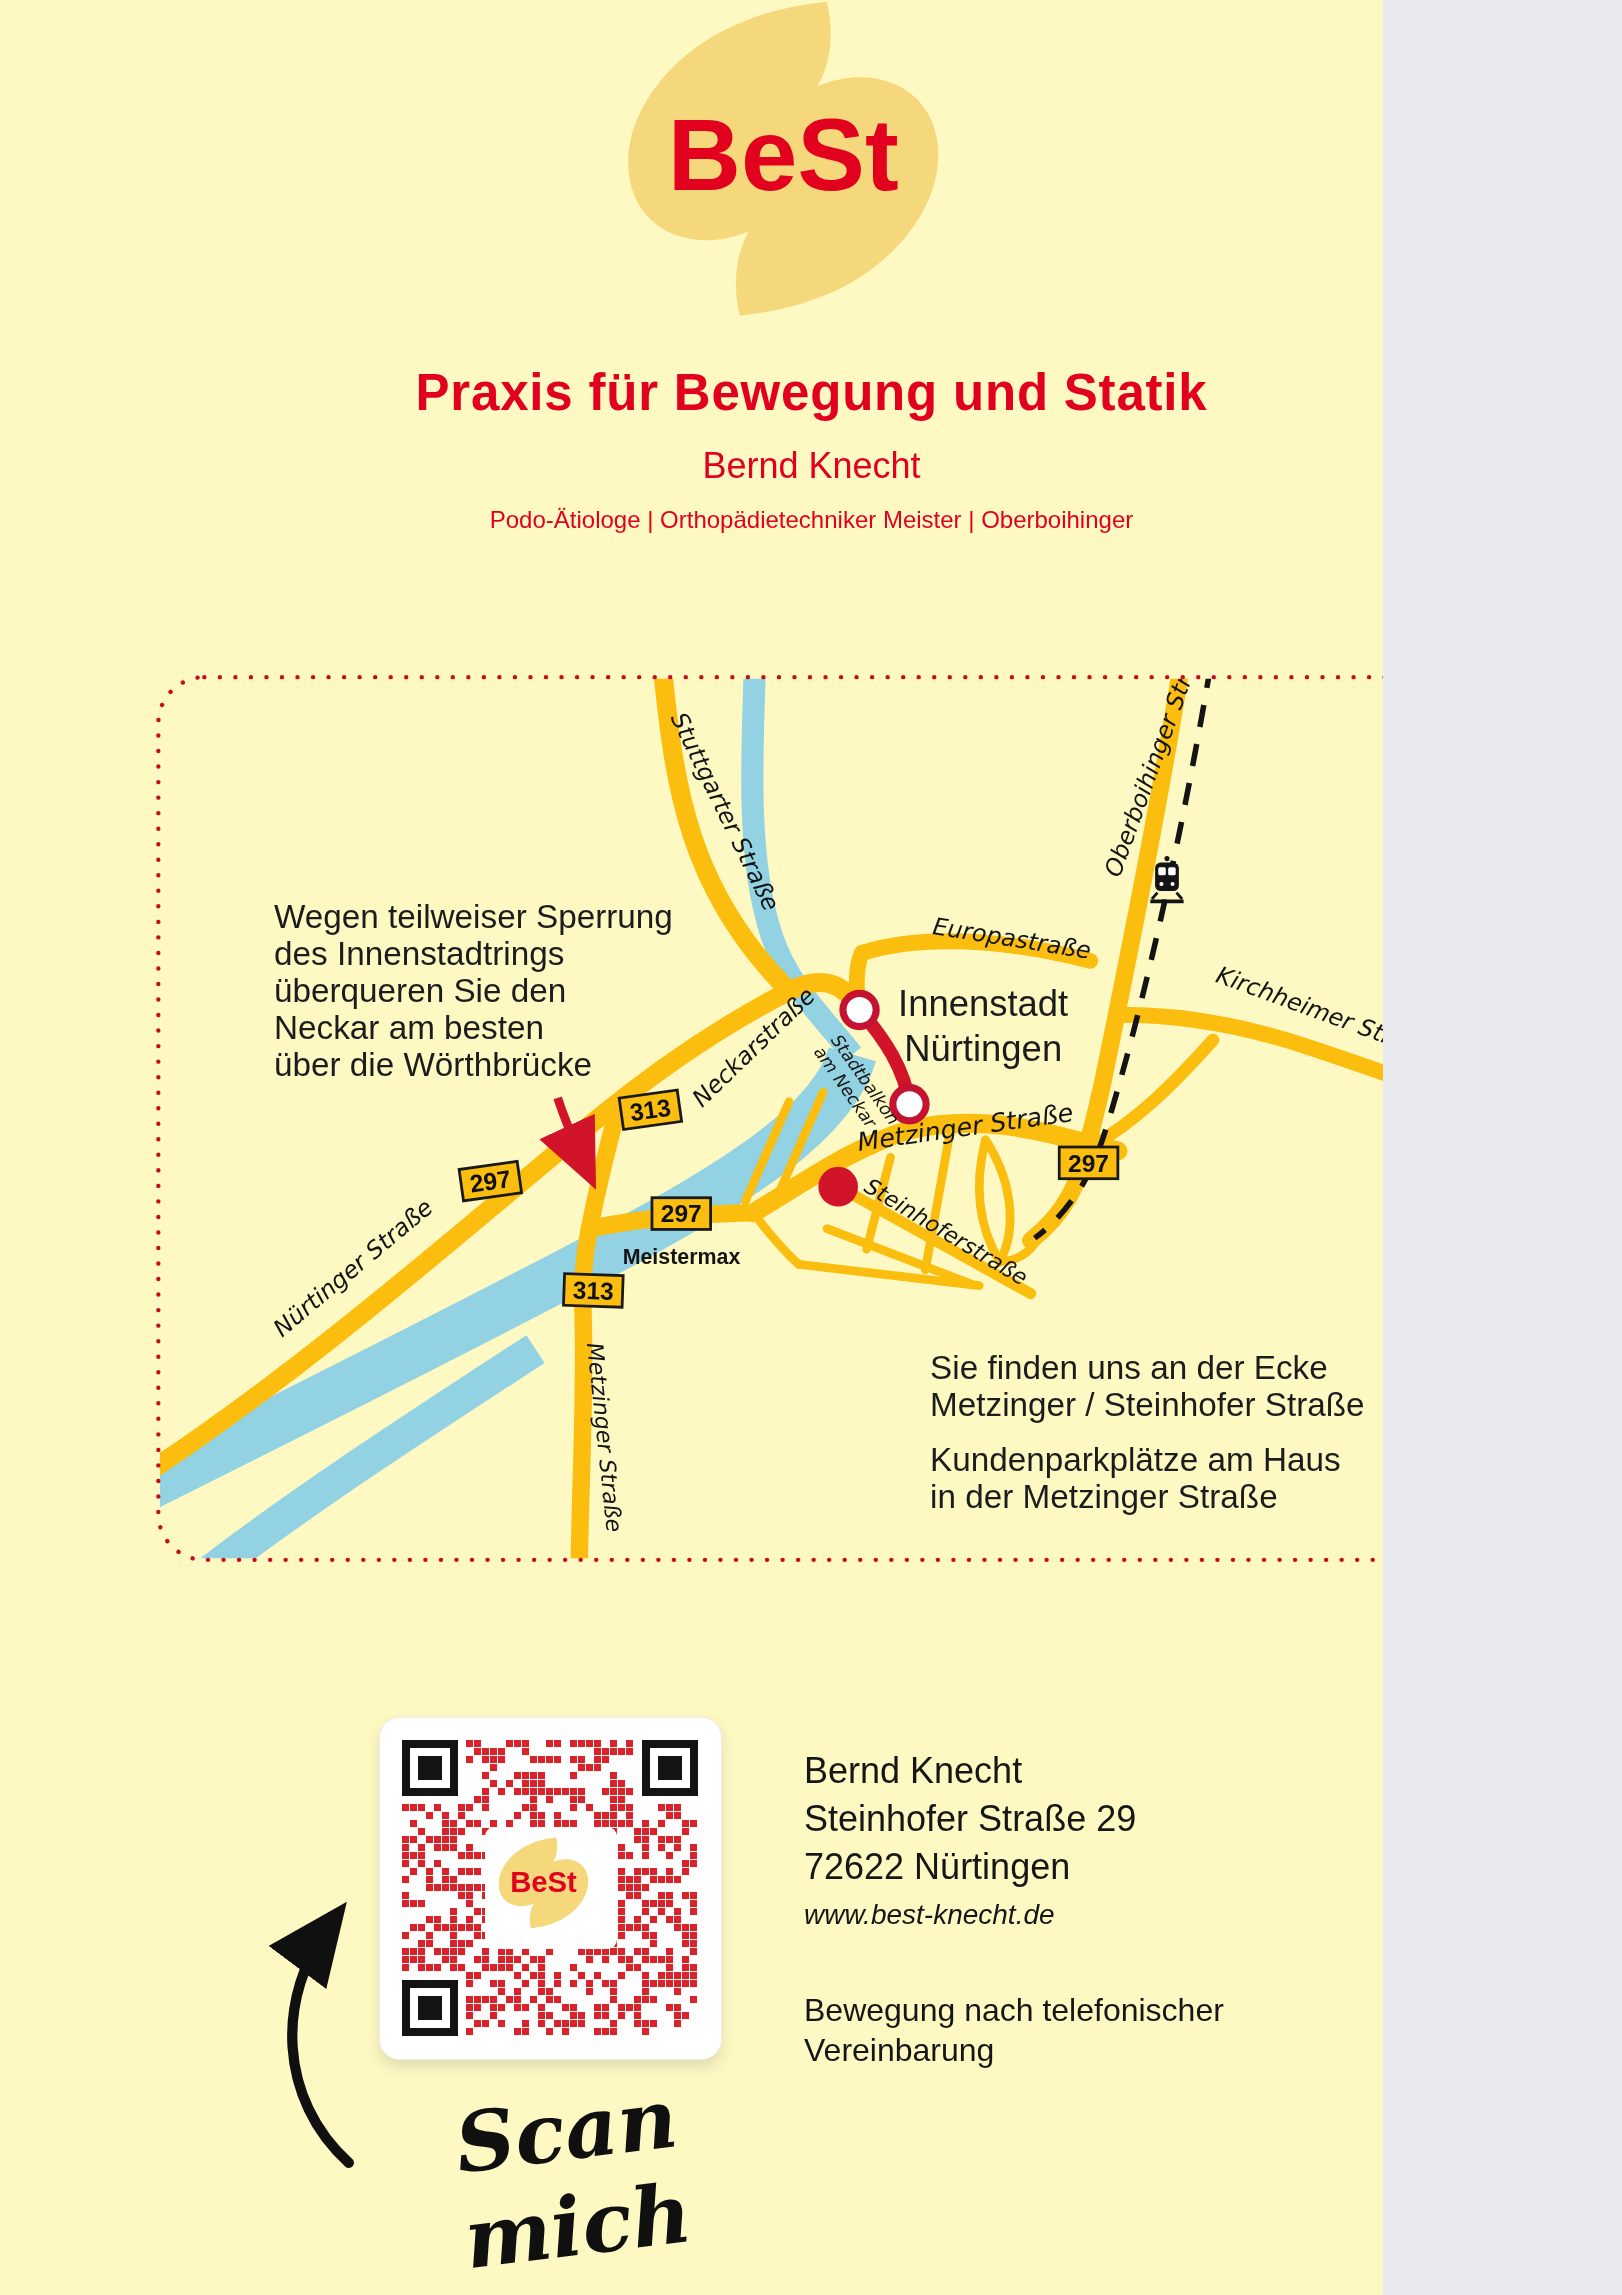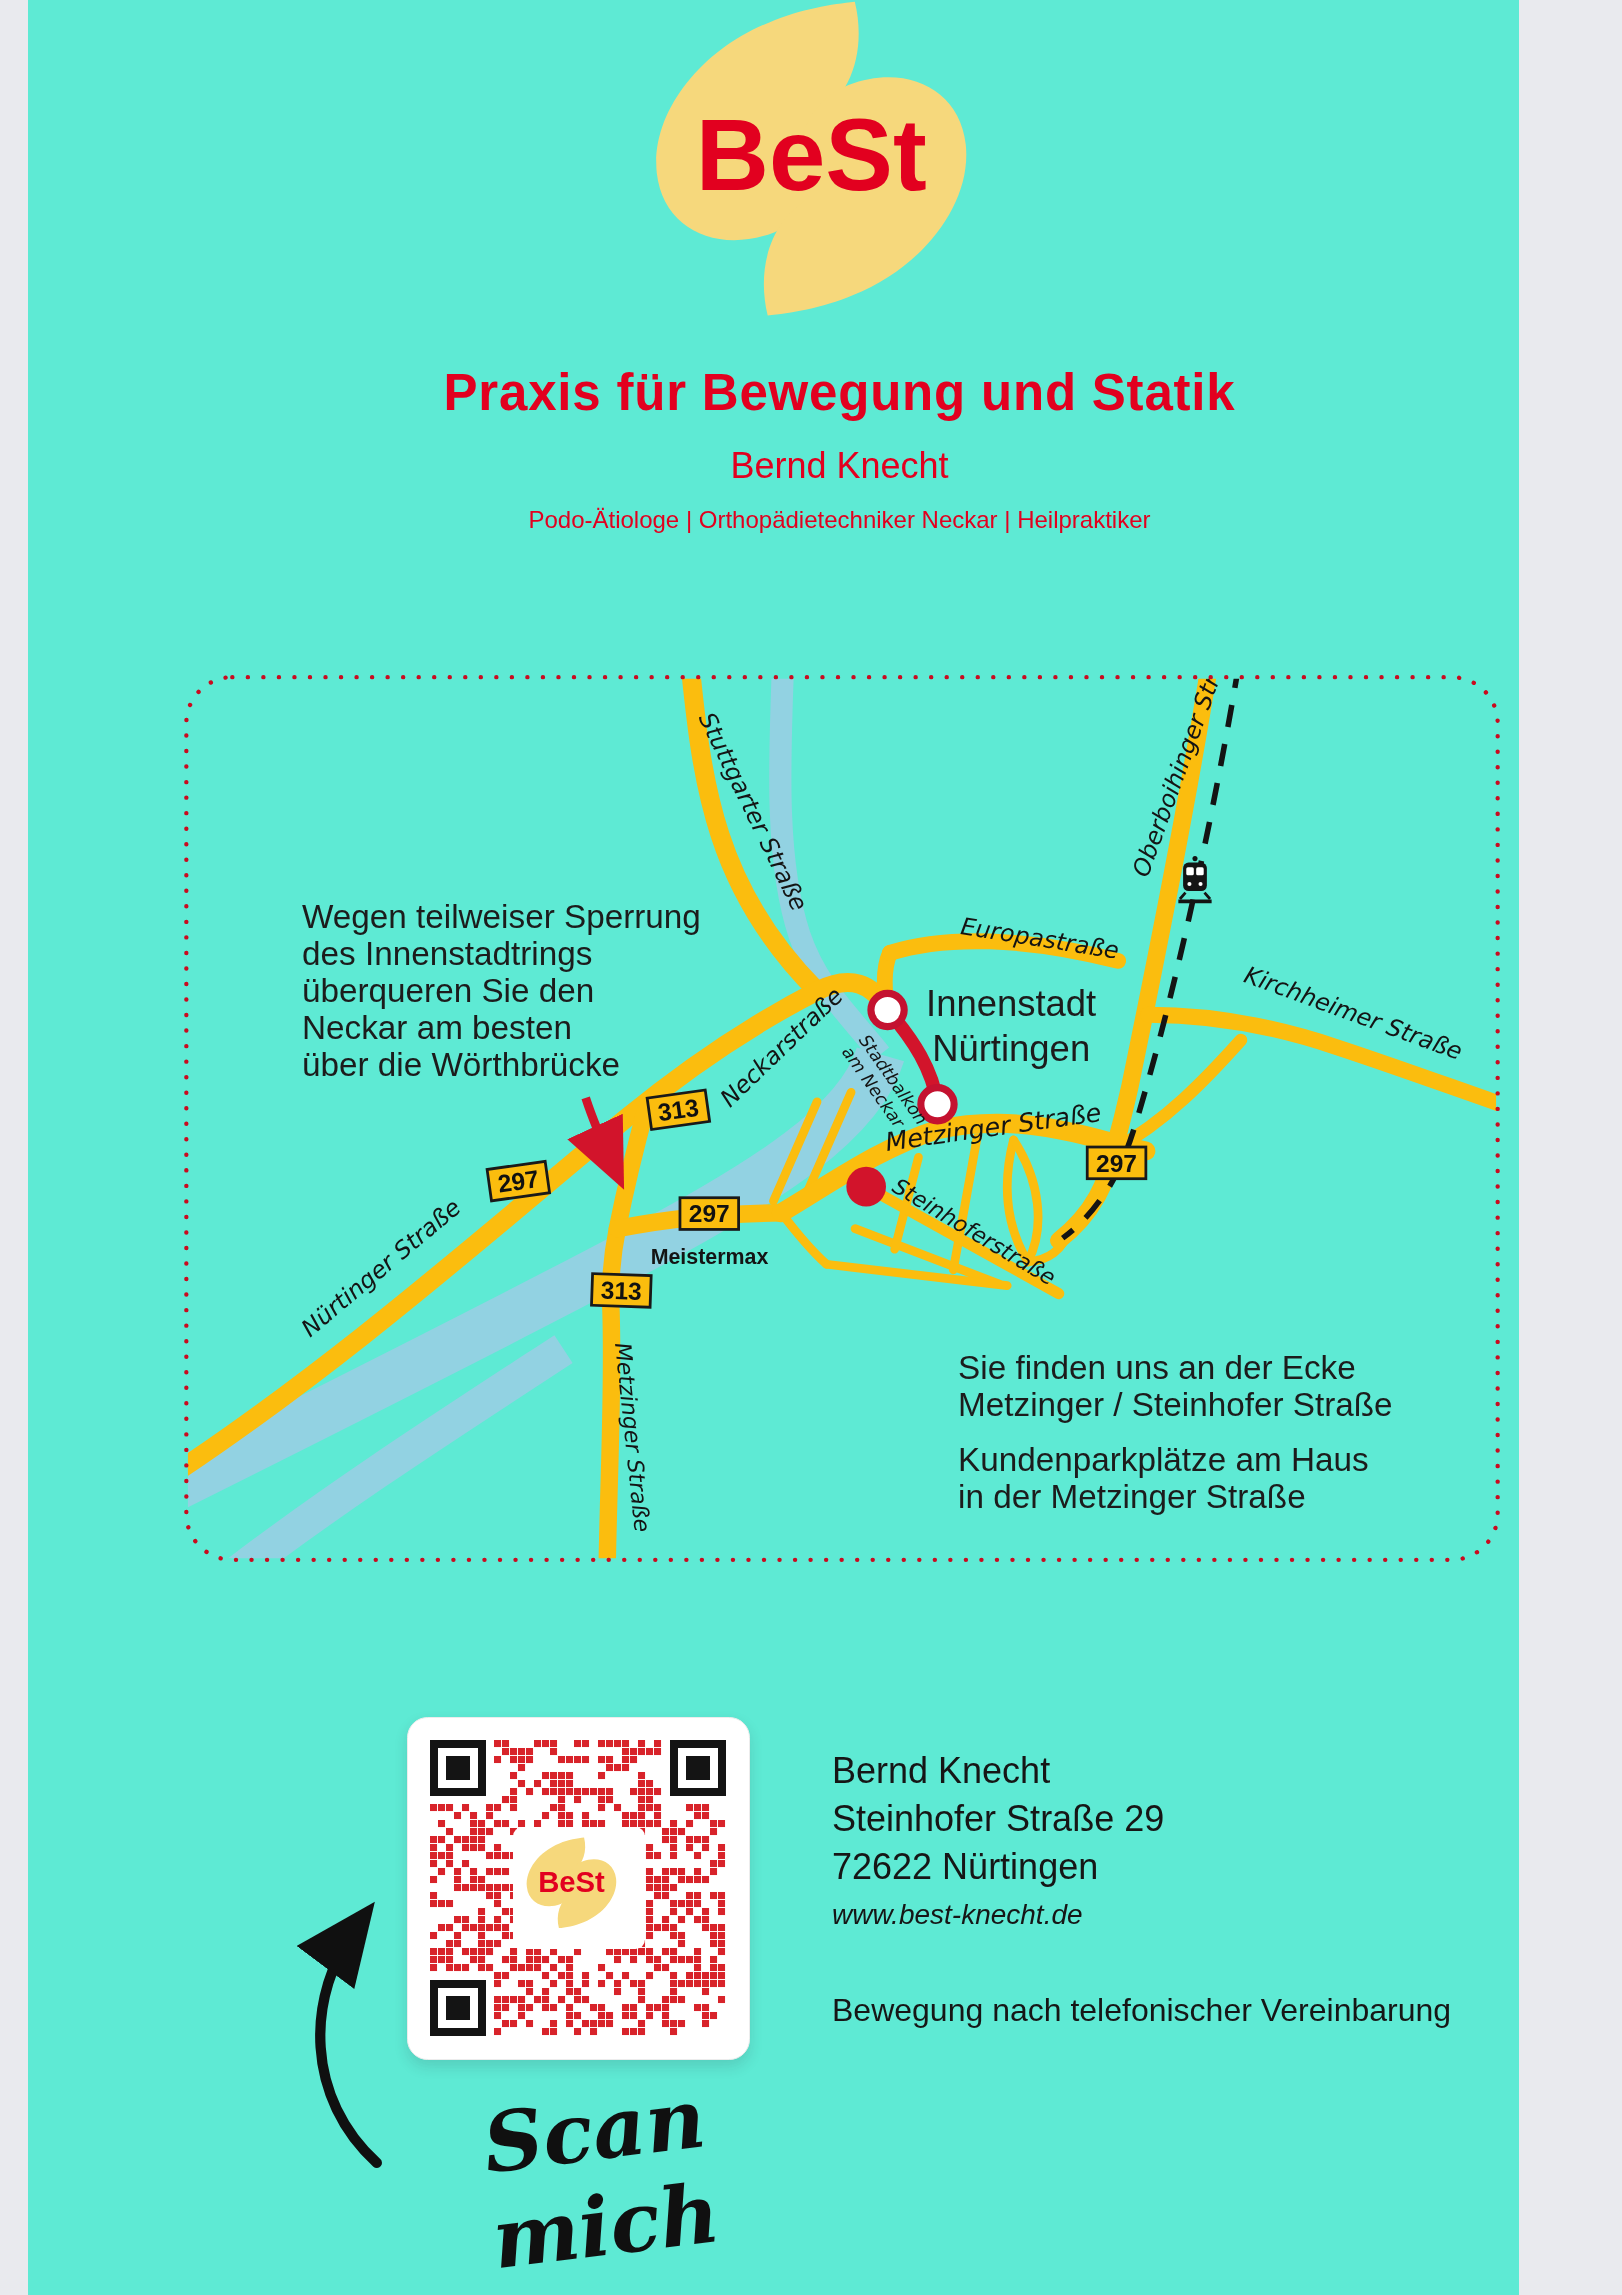--- a/index.html
+++ b/index.html
@@ -1,17 +1,17 @@
 <!DOCTYPE html>
 <html style="font-size:12.7px"><head>
 <meta charset="utf-8">
 <style>
   html,body{margin:0;padding:0;}
   body{background:#e9eaee;font-family:"Liberation Sans",sans-serif;}
-  .page{position:relative;width:1491px;height:2295px;background:#5eead4;overflow:hidden;margin-left:28px;}
+  .page{position:relative;width:1383px;height:2295px;background:#fef9c3;overflow:hidden;}
   .center-text{position:absolute;left:0;width:1623px;text-align:center;}
   .page-title{font-size:51px;font-weight:700;color:#e2001f;letter-spacing:0.8px;}
   .page-person{font-size:36px;font-weight:400;color:#e2001f;}
   .page-tagline{font-size:24px;font-weight:400;color:#e2001f;}
   .map-wrap{position:absolute;left:155px;top:674px;width:1318px;height:889px;}
   .map-note{font-size:42px;fill:#1c1c1c;}
   .street-label{font-style:italic;font-family:"DejaVu Sans",sans-serif;fill:#141414;}
   .qr-card{position:absolute;left:379px;top:1717px;width:341px;height:341px;background:#ffffff;
            border-radius:20.6px;border:1.6px solid #ececec;box-shadow:0 6.3px 14.3px rgba(40,40,60,.14);}
   .qr-svg{position:absolute;left:22px;top:22px;}
@@ -51,21 +51,21 @@
       </marker>
     </defs>
   </svg>
 
   <svg class="logo-svg" width="412" height="357" viewBox="0 0 520 450">
     <use href="#best-logo-symbol" width="520" height="450"></use>
   </svg>
 
   <div class="center-text page-title" style="top:363px">Praxis für Bewegung und Statik</div>
   <div class="center-text page-person" style="top:445px">Bernd Knecht</div>
-  <div class="center-text page-tagline" style="top:506px">Podo-Ätiologe | Orthopädietechniker Neckar | Heilpraktiker</div>
+  <div class="center-text page-tagline" style="top:506px">Podo-Ätiologe | Orthopädietechniker Meister | Oberboihinger</div>
 
   <div class="map-wrap">
     <svg width="1318" height="889" viewBox="0 0 1663 1122">
       <defs>
         <clipPath id="mapclip">
             <rect x="6" y="6" width="1651" height="1110" rx="56"></rect>
           </clipPath>
       </defs>
 
       <g clip-path="url(#mapclip)">

